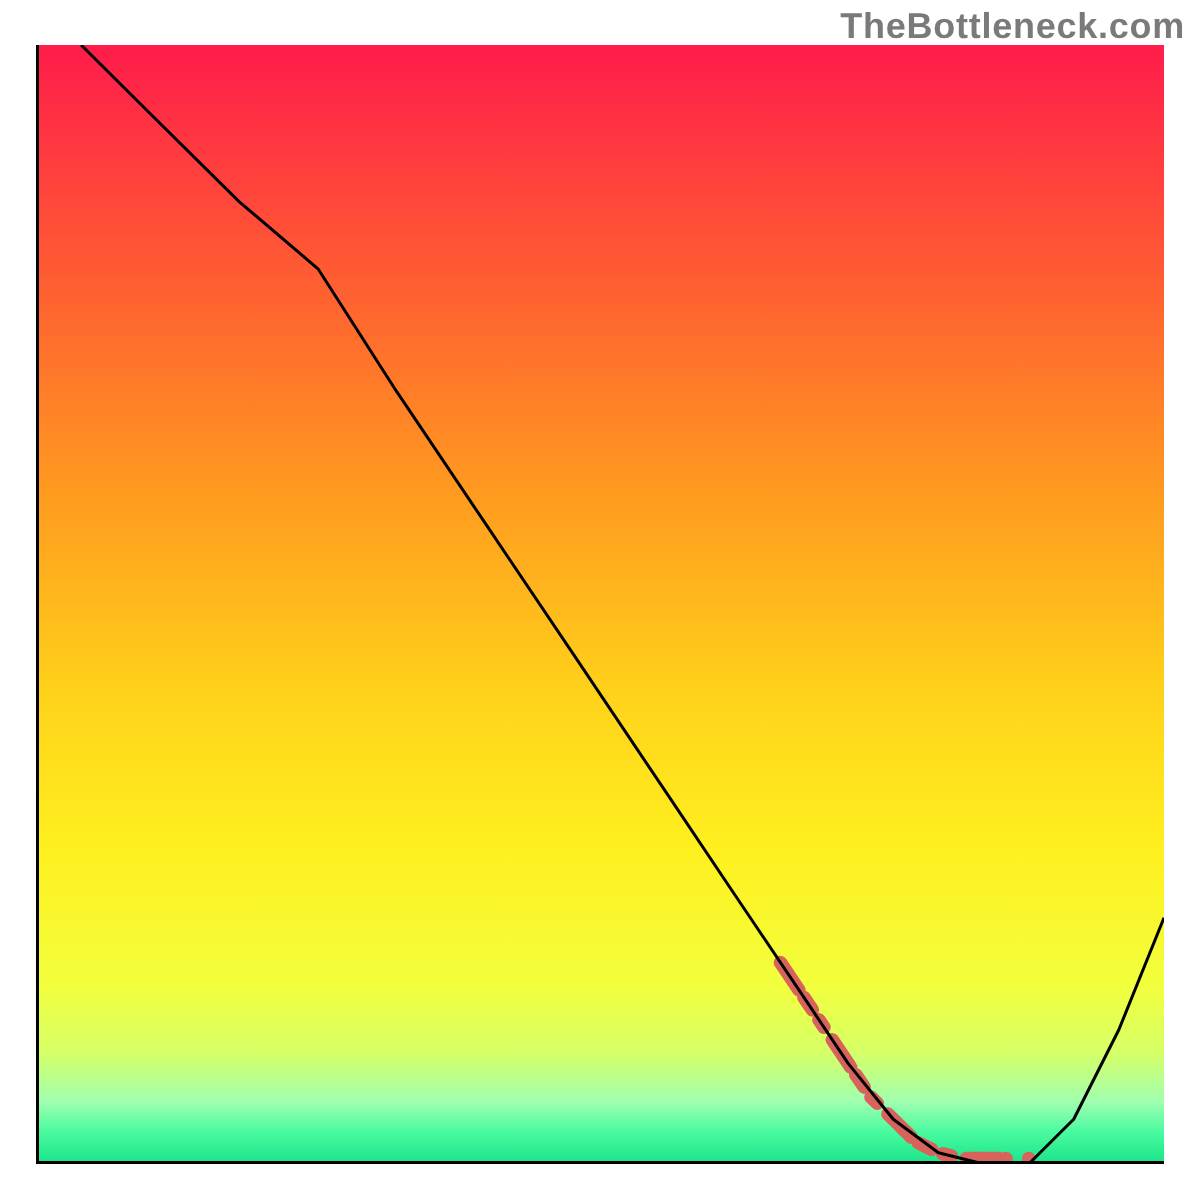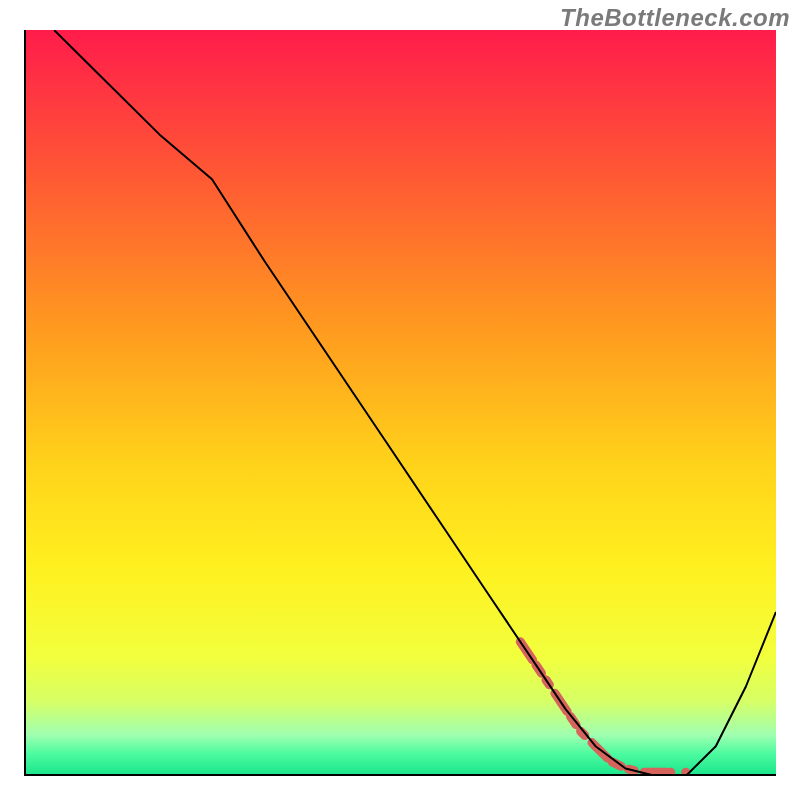--- a/index.html
+++ b/index.html
@@ -1,21 +1,20 @@
 <!DOCTYPE html>
 <html><head>
 <meta charset="utf-8">
 <style>
   * { margin: 0; padding: 0; box-sizing: border-box; }
   html, body { width: 800px; height: 800px; overflow: hidden; background: #fff; }
   .stage {
     position: relative;
     width: 800px;
     height: 792px;
-    font-style: italic;
   }
   .watermark {
     position: absolute;
     top: 4px;
     right: 10px;
     font-family: Arial, Helvetica, sans-serif;
     font-size: 24px;
     font-weight: bold;
     color: #7a7a7a;
     letter-spacing: 0.5px;

